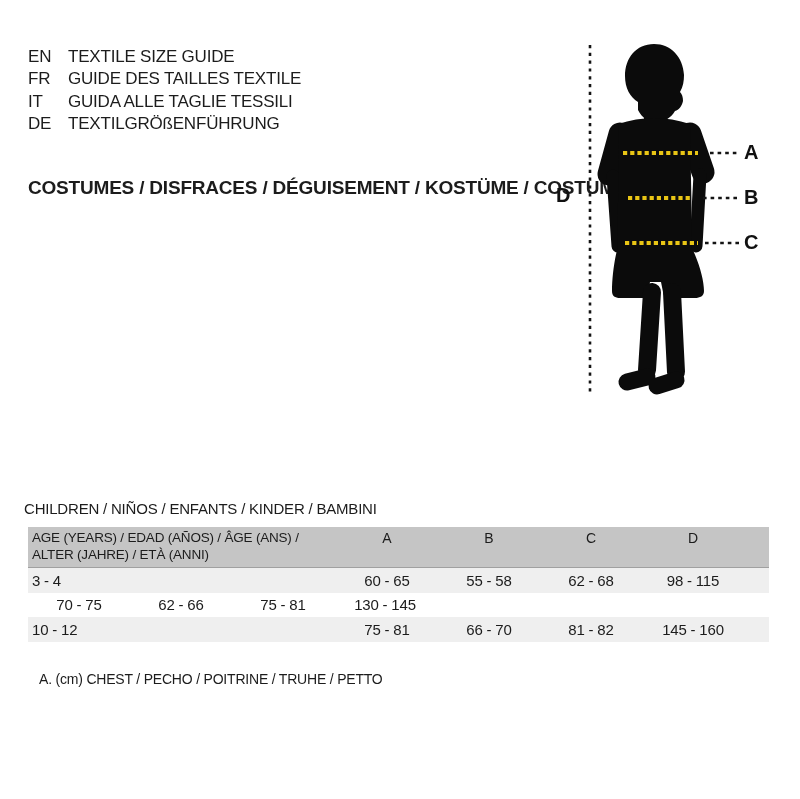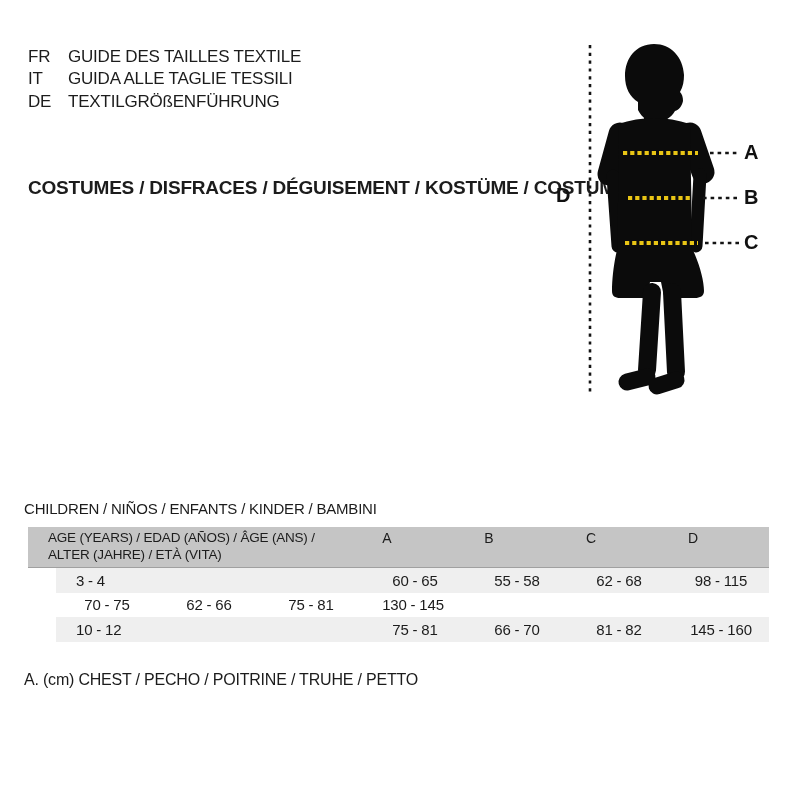--- a/index.html
+++ b/index.html
@@ -36,33 +36,37 @@
   .size-table{left:28px;top:527px;width:741px;}
   .t-header{
     background:#c5c5c5;
     border-bottom:1px solid #a0a0a0;
     display:flex;
     height:41px;
     box-sizing:border-box;
     padding-top:3px;
   }
   .t-header .col-age{font-size:13.5px;line-height:16.5px;letter-spacing:-0.2px;}
-  .col-age{width:308px;flex:0 0 308px;padding-left:20px;box-sizing:border-box;}
+  .col-age{width:308px;flex:0 0 308px;padding-left:4px;box-sizing:border-box;}
   .col-val{width:102px;flex:0 0 102px;text-align:center;}
   .t-header .col-val{font-size:14px;line-height:16.5px;font-weight:400;}
-  .t-row{display:flex;height:24.5px;align-items:center;font-size:15px;letter-spacing:-0.2px;margin-left:28px;}
+  .t-row{display:flex;height:24.5px;align-items:center;font-size:15px;letter-spacing:-0.2px;}
   .t-row:nth-child(even){background:#efefef;}
 
   
-  .legend-block{left:24px;top:667px;font-size:16px;line-height:25px;letter-spacing:-0.2px;}
+  .legend-block{left:39px;top:667px;font-size:14px;line-height:25px;letter-spacing:-0.2px;}
 </style>
 </head>
 <body>
 
 <div class="abs lang-block">
+  <div class="lang-row">
+    <span class="lang-code">EN</span>
+    <span>TEXTILE SIZE GUIDE</span>
+  </div>
   <div class="lang-row">
     <span class="lang-code">FR</span>
     <span>GUIDE DES TAILLES TEXTILE</span>
   </div>
   <div class="lang-row">
     <span class="lang-code">IT</span>
     <span>GUIDA ALLE TAGLIE TESSILI</span>
   </div>
   <div class="lang-row">
     <span class="lang-code">DE</span>
@@ -114,21 +118,21 @@
   <span class="fig-label lbl-b">B</span>
   <span class="fig-label lbl-c">C</span>
 </div>
 
 <div class="abs children-title">CHILDREN / NIÑOS / ENFANTS / KINDER / BAMBINI</div>
 
 <div class="abs size-table">
   <div class="t-header">
     <div class="col-age">
       <div>AGE (YEARS) / EDAD (AÑOS) / ÂGE (ANS) /</div>
-      <div>ALTER (JAHRE) / ETÀ (VITA)</div>
+      <div>ALTER (JAHRE) / ETÀ (ANNI)</div>
     </div>
     <div class="col-val">A</div>
     <div class="col-val">B</div>
     <div class="col-val">C</div>
     <div class="col-val">D</div>
   </div>
 
   <div class="t-row">
     <div class="col-age">3 - 4</div>
     <div class="col-val">60 - 65</div>

